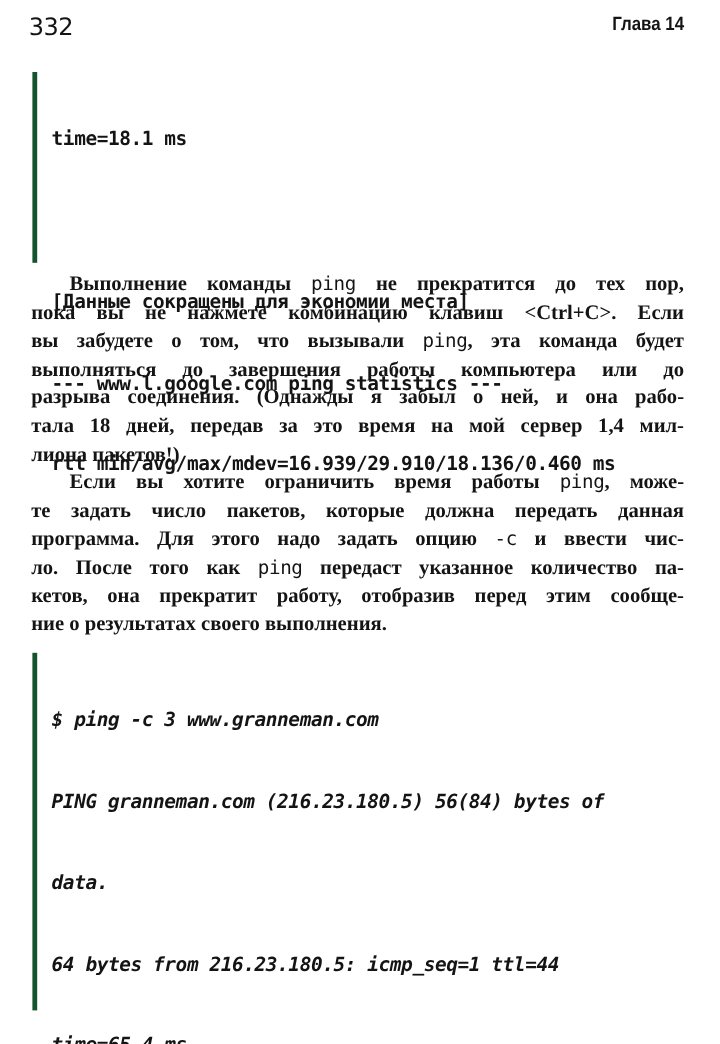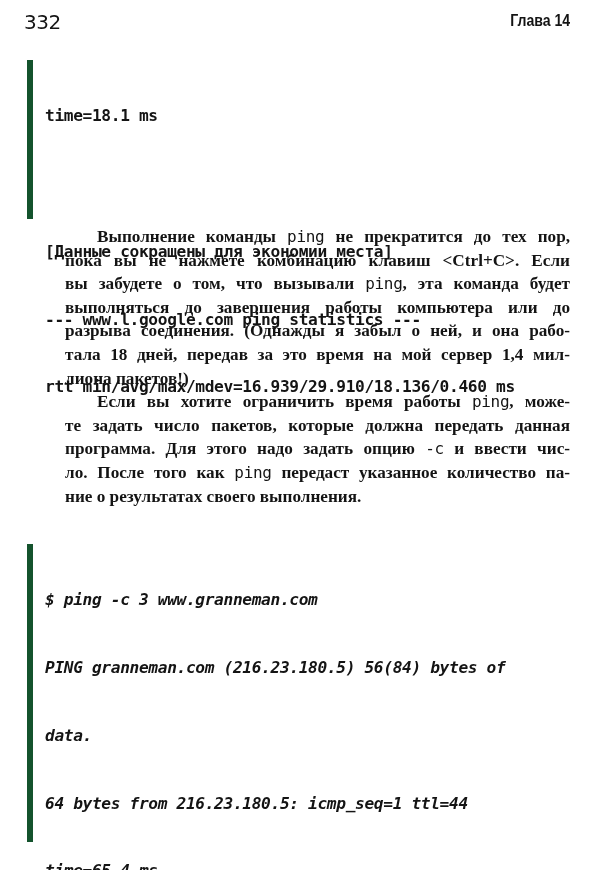--- a/index.html
+++ b/index.html
@@ -36,21 +36,21 @@
       top: 2px;
       font-family: "Liberation Sans", sans-serif;
       font-weight: bold;
       font-size: 16px;
       transform: scaleX(0.88);
       transform-origin: right center;
     }
     .code-block {
       position: absolute;
       left: 27px;
-      border-left: 6px solid #14532d;
+      border-left: 4px solid #14532d;
       padding-left: 12px;
       font-family: "DejaVu Sans Mono", monospace;
       font-weight: bold;
       font-size: 16.2px;
       line-height: 22.6px;
       letter-spacing: -0.35px;
       white-space: pre;
     }
     .code-block .line {
       display: block;
@@ -74,21 +74,20 @@
       font-weight: bold;
       font-size: 17.2px;
       line-height: 23.6px;
     }
     .prose .pline {
       display: block;
       height: 23.6px;
       white-space: nowrap;
       text-align: justify;
       text-align-last: justify;
-      margin-left: 39px;
     }
     .prose .pline.last {
       text-align-last: left;
     }
     .prose .pline.indent {
       padding-left: 32px;
     }
     .mono {
       font-family: "DejaVu Sans Mono", monospace;
       font-weight: normal;
@@ -120,20 +119,21 @@
     <span class="pline"><span>выполняться до завершения работы компьютера или до</span></span>
     <span class="pline"><span>разрыва соединения. (Однажды я забыл о ней, и она рабо-</span></span>
     <span class="pline"><span>тала 18 дней, передав за это время на мой сервер 1,4 мил-</span></span>
     <span class="pline last"><span>лиона пакетов!)</span></span>
   </div>
   <div>
     <span class="pline indent"><span>Если вы хотите ограничить время работы </span><span class="mono">ping</span><span>, може-</span></span>
     <span class="pline"><span>те задать число пакетов, которые должна передать данная</span></span>
     <span class="pline"><span>программа. Для этого надо задать опцию </span><span class="mono">-c</span><span> и ввести чис-</span></span>
     <span class="pline"><span>ло. После того как </span><span class="mono">ping</span><span> передаст указанное количество па-</span></span>
+    <span class="pline"><span>кетов, она прекратит работу, отобразив перед этим сообще-</span></span>
     <span class="pline last"><span>ние о результатах своего выполнения.</span></span>
   </div>
 </div>
 
 <div class="code-block" id="code-block-2">
   <span class="line">$ ping -c 3 www.granneman.com</span>
   <span class="line">PING granneman.com (216.23.180.5) 56(84) bytes of</span>
   <span class="line">data.</span>
   <span class="line">64 bytes from 216.23.180.5: icmp_seq=1 ttl=44</span>
   <span class="line">time=65.4 ms</span>

